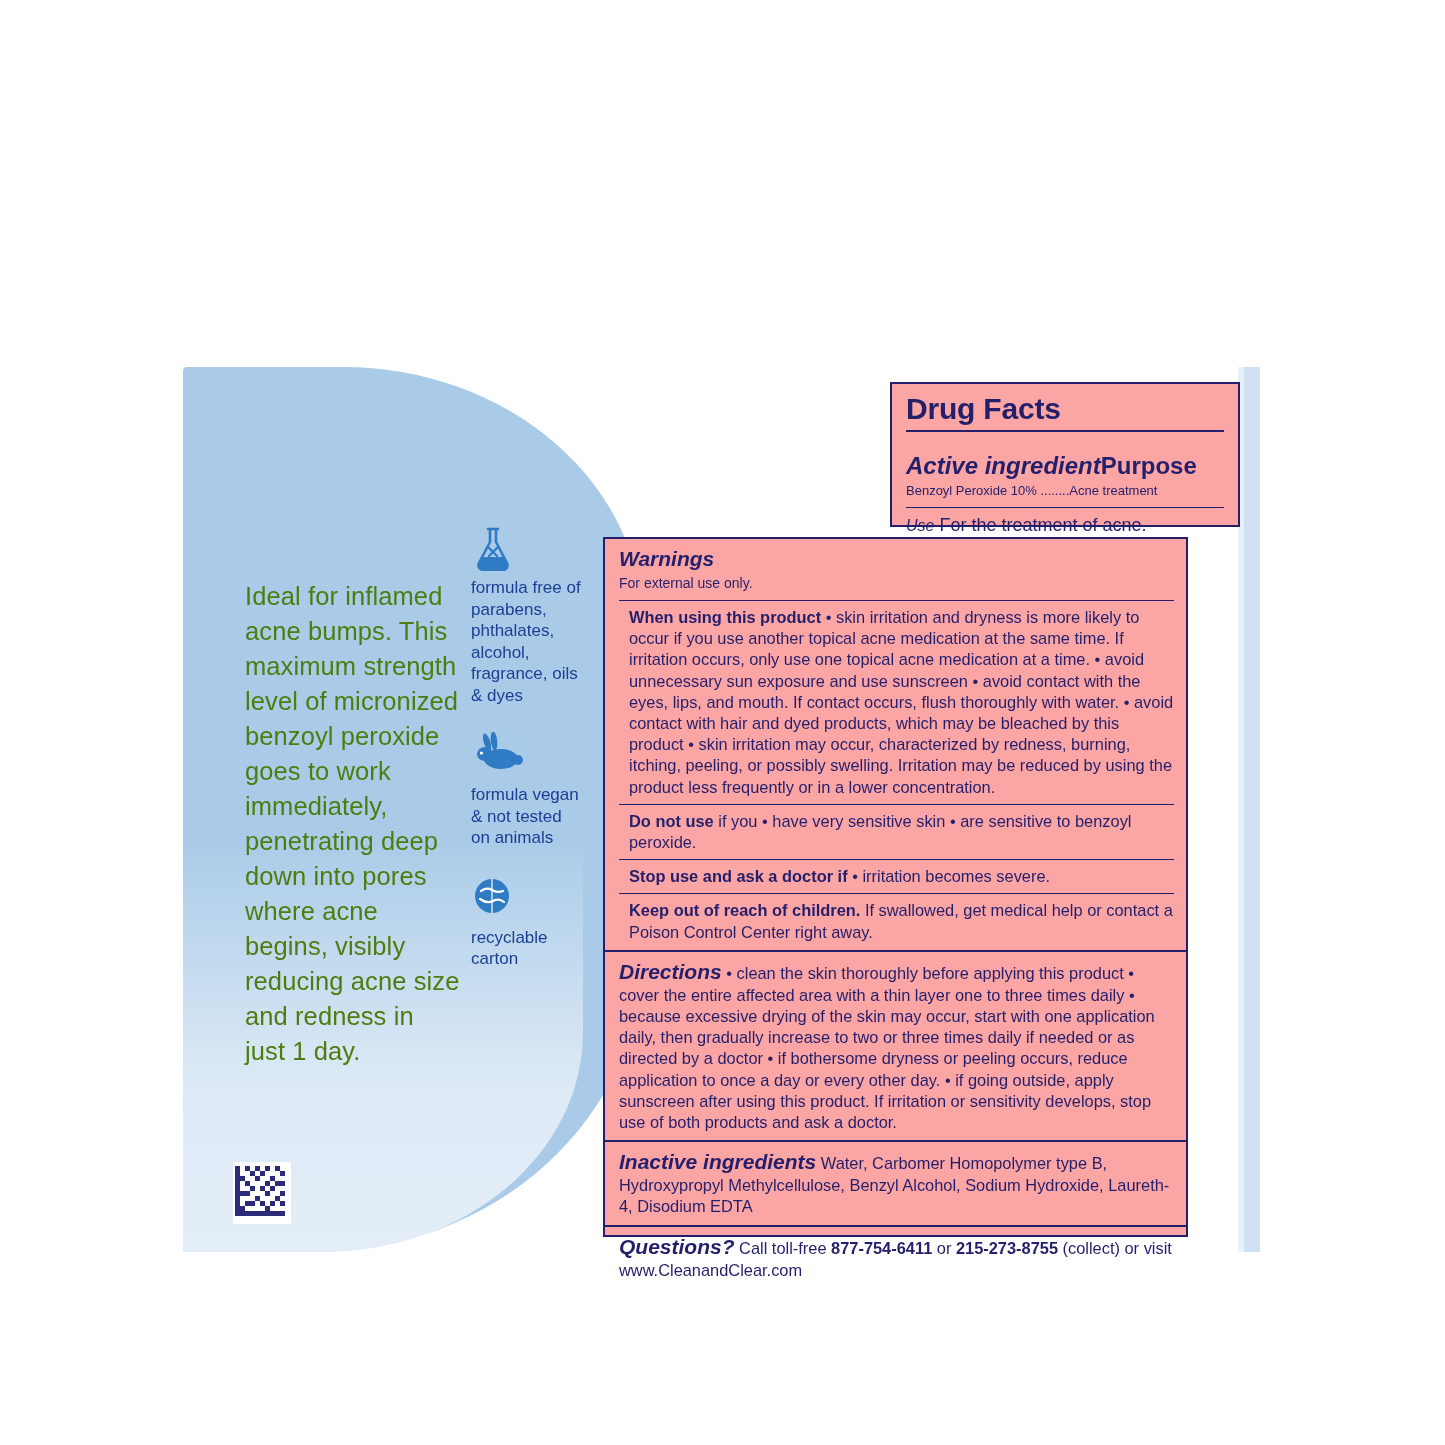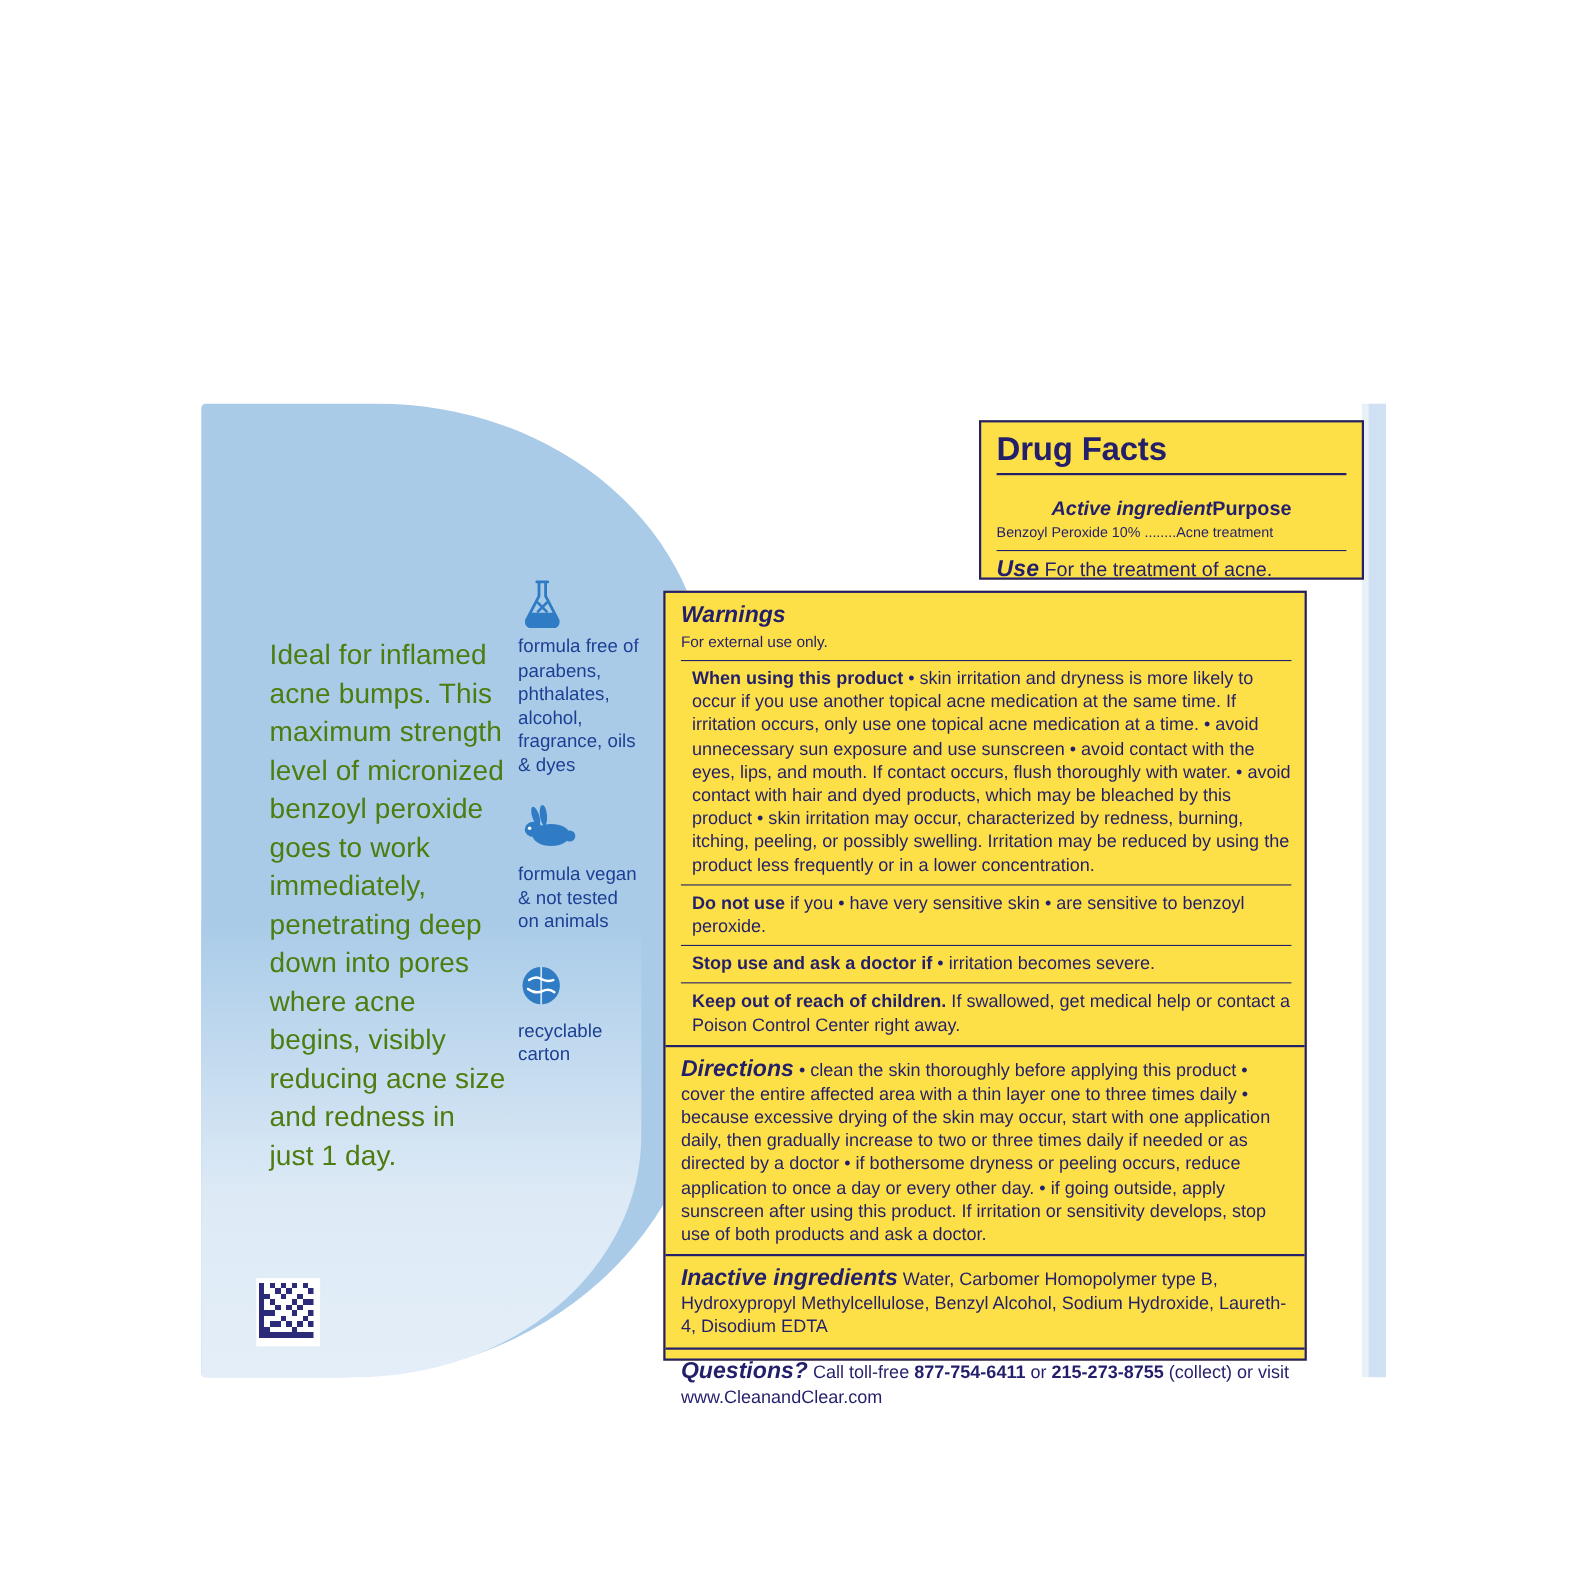--- a/index.html
+++ b/index.html
@@ -129,21 +129,21 @@
     width: 54px;
     height: 58px;
     background: #ffffff;
     padding: 2px;
   }
   #data-matrix svg { display: block; }
 
   
   .panel {
     position: absolute;
-    background: #fde047;
+    background: #fca5a5;
     border: 2.5px solid #231f6b;
     box-sizing: border-box;
     color: #231f6b;
   }
   #panel-top {
     left: 707px;
     top: 15px;
     width: 350px;
     height: 145px;
     padding: 8px 14px 0 14px;
@@ -157,45 +157,45 @@
   .rule-thick {
     border-bottom: 2.5px solid #231f6b;
     margin: 4px 0 4px 0;
   }
   .rule-thin {
     border-bottom: 1.3px solid #231f6b;
     margin: 5px 0 5px 0;
   }
   .ai-row {
     display: flex;
-    justify-content: center;
+    justify-content: flex-start;
     align-items: baseline;
-    font-size: 18px;
+    font-size: 24px;
     font-style: italic;
     font-weight: bold;
   }
   .ai-purpose {
     font-style: normal;
     font-weight: bold;
     margin-top: 16px;
   }
   .ai-detail {
     font-size: 13px;
     margin-top: 0;
     line-height: 22px;
   }
   .use-row {
     font-size: 18px;
     line-height: 24px;
     margin-top: 2px;
   }
   .use-label {
     font-style: italic;
-    font-weight: bold;
-    font-size: 21px;
+    font-weight: normal;
+    font-size: 16px;
   }
 
   #panel-main {
     left: 420px;
     top: 170px;
     width: 585px;
     height: 700px;
     padding: 0;
     border: 2.5px solid #231f6b;
   }

